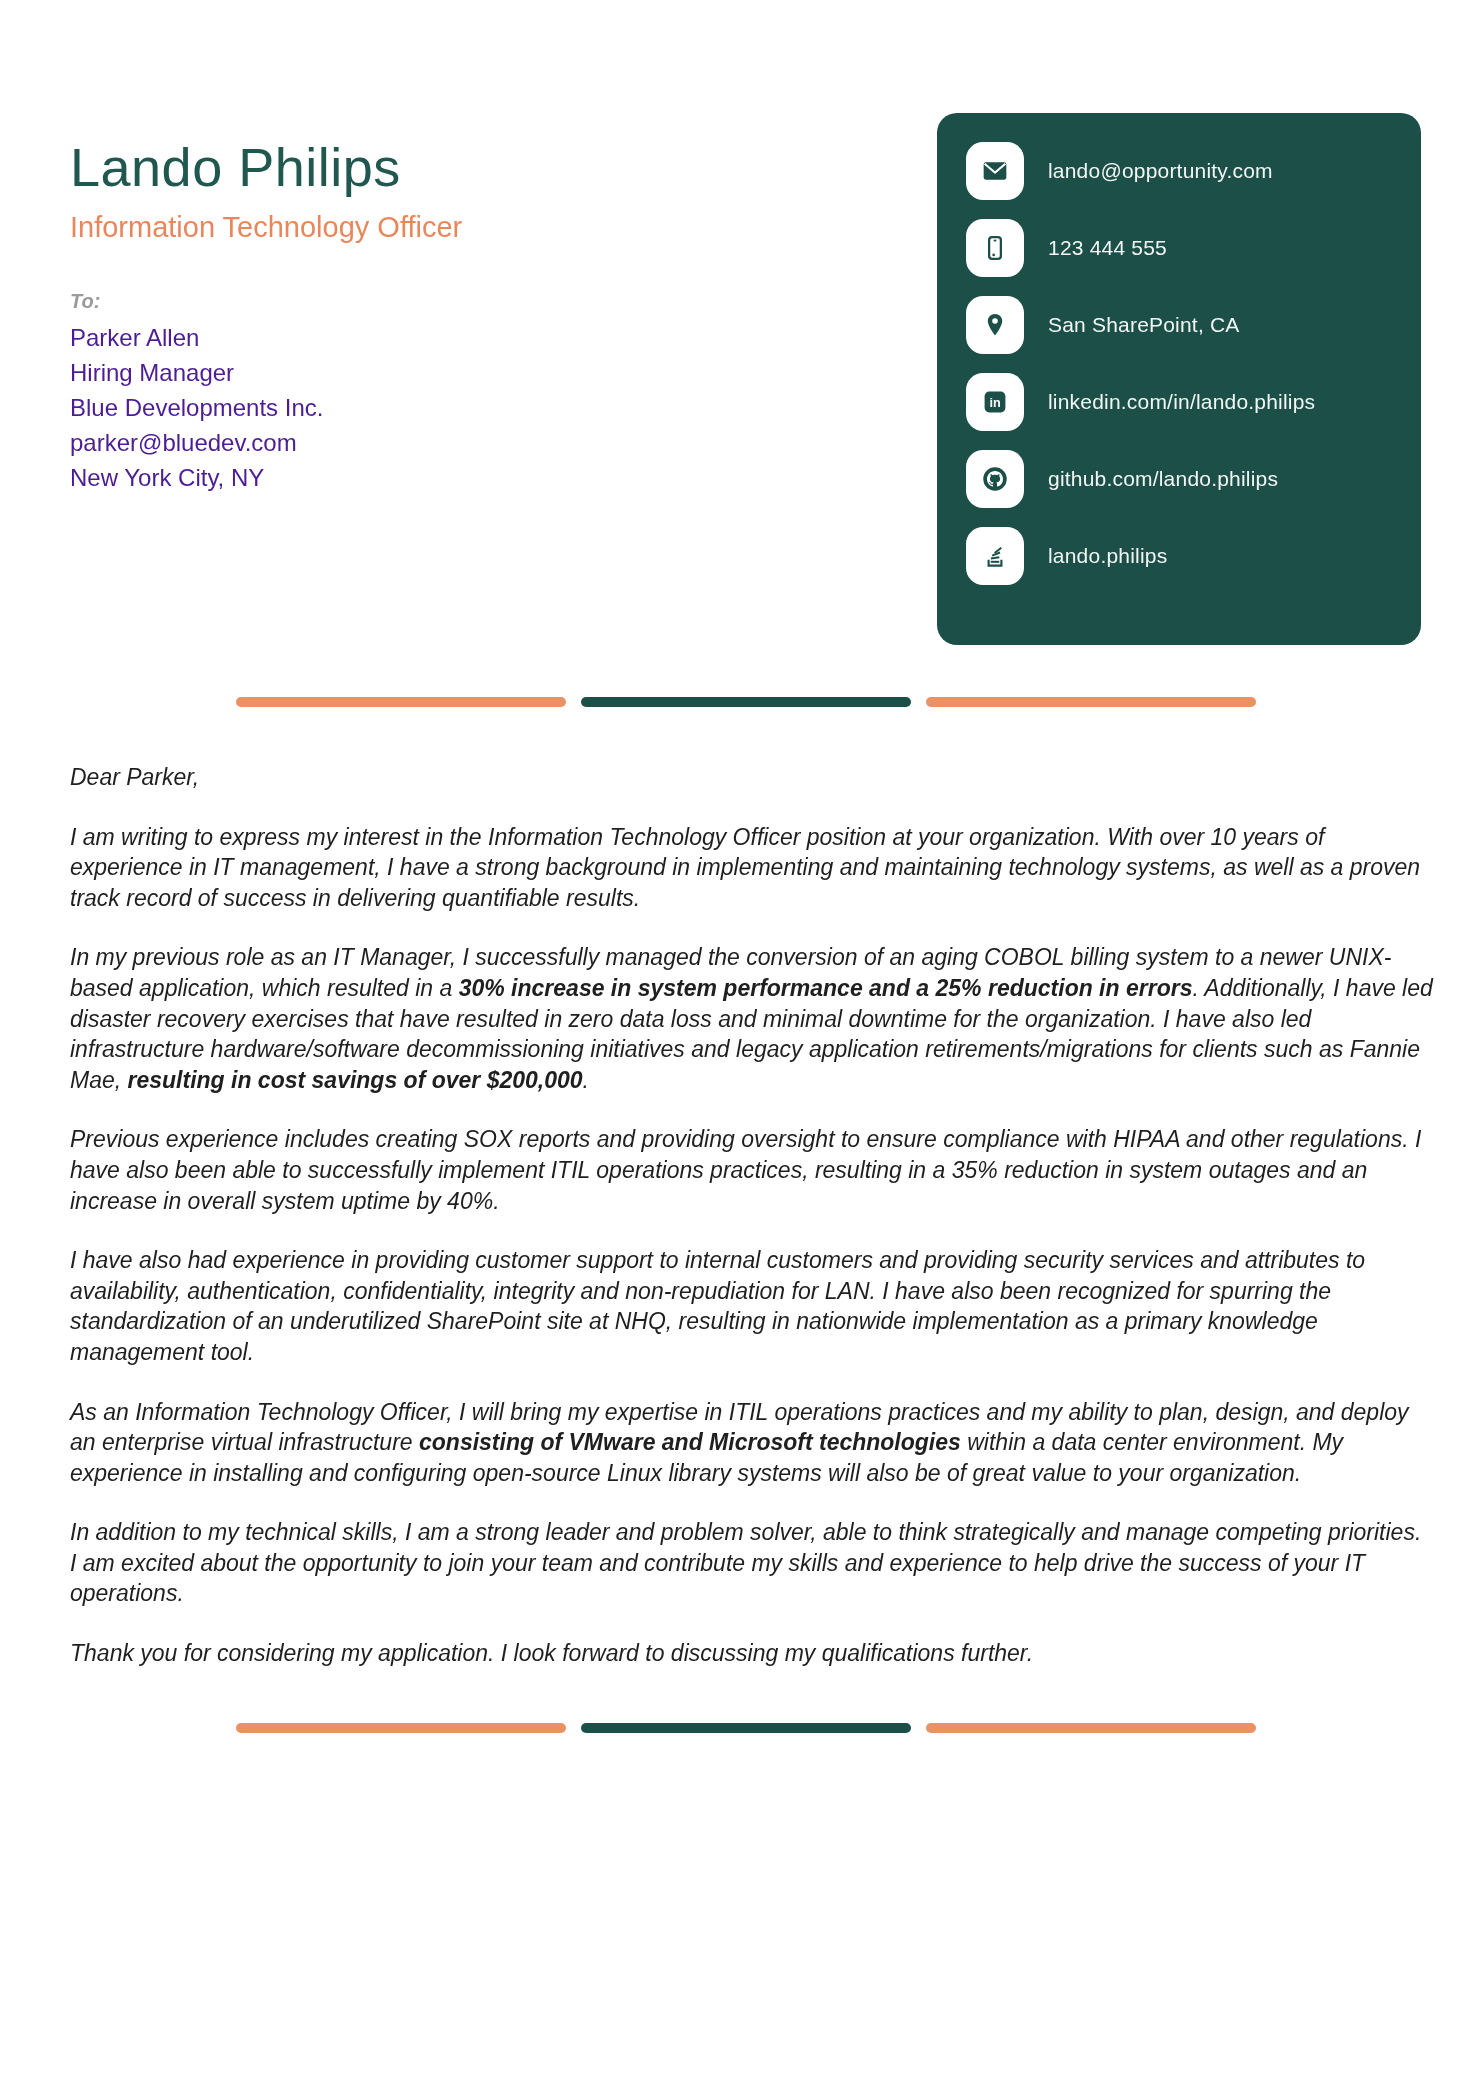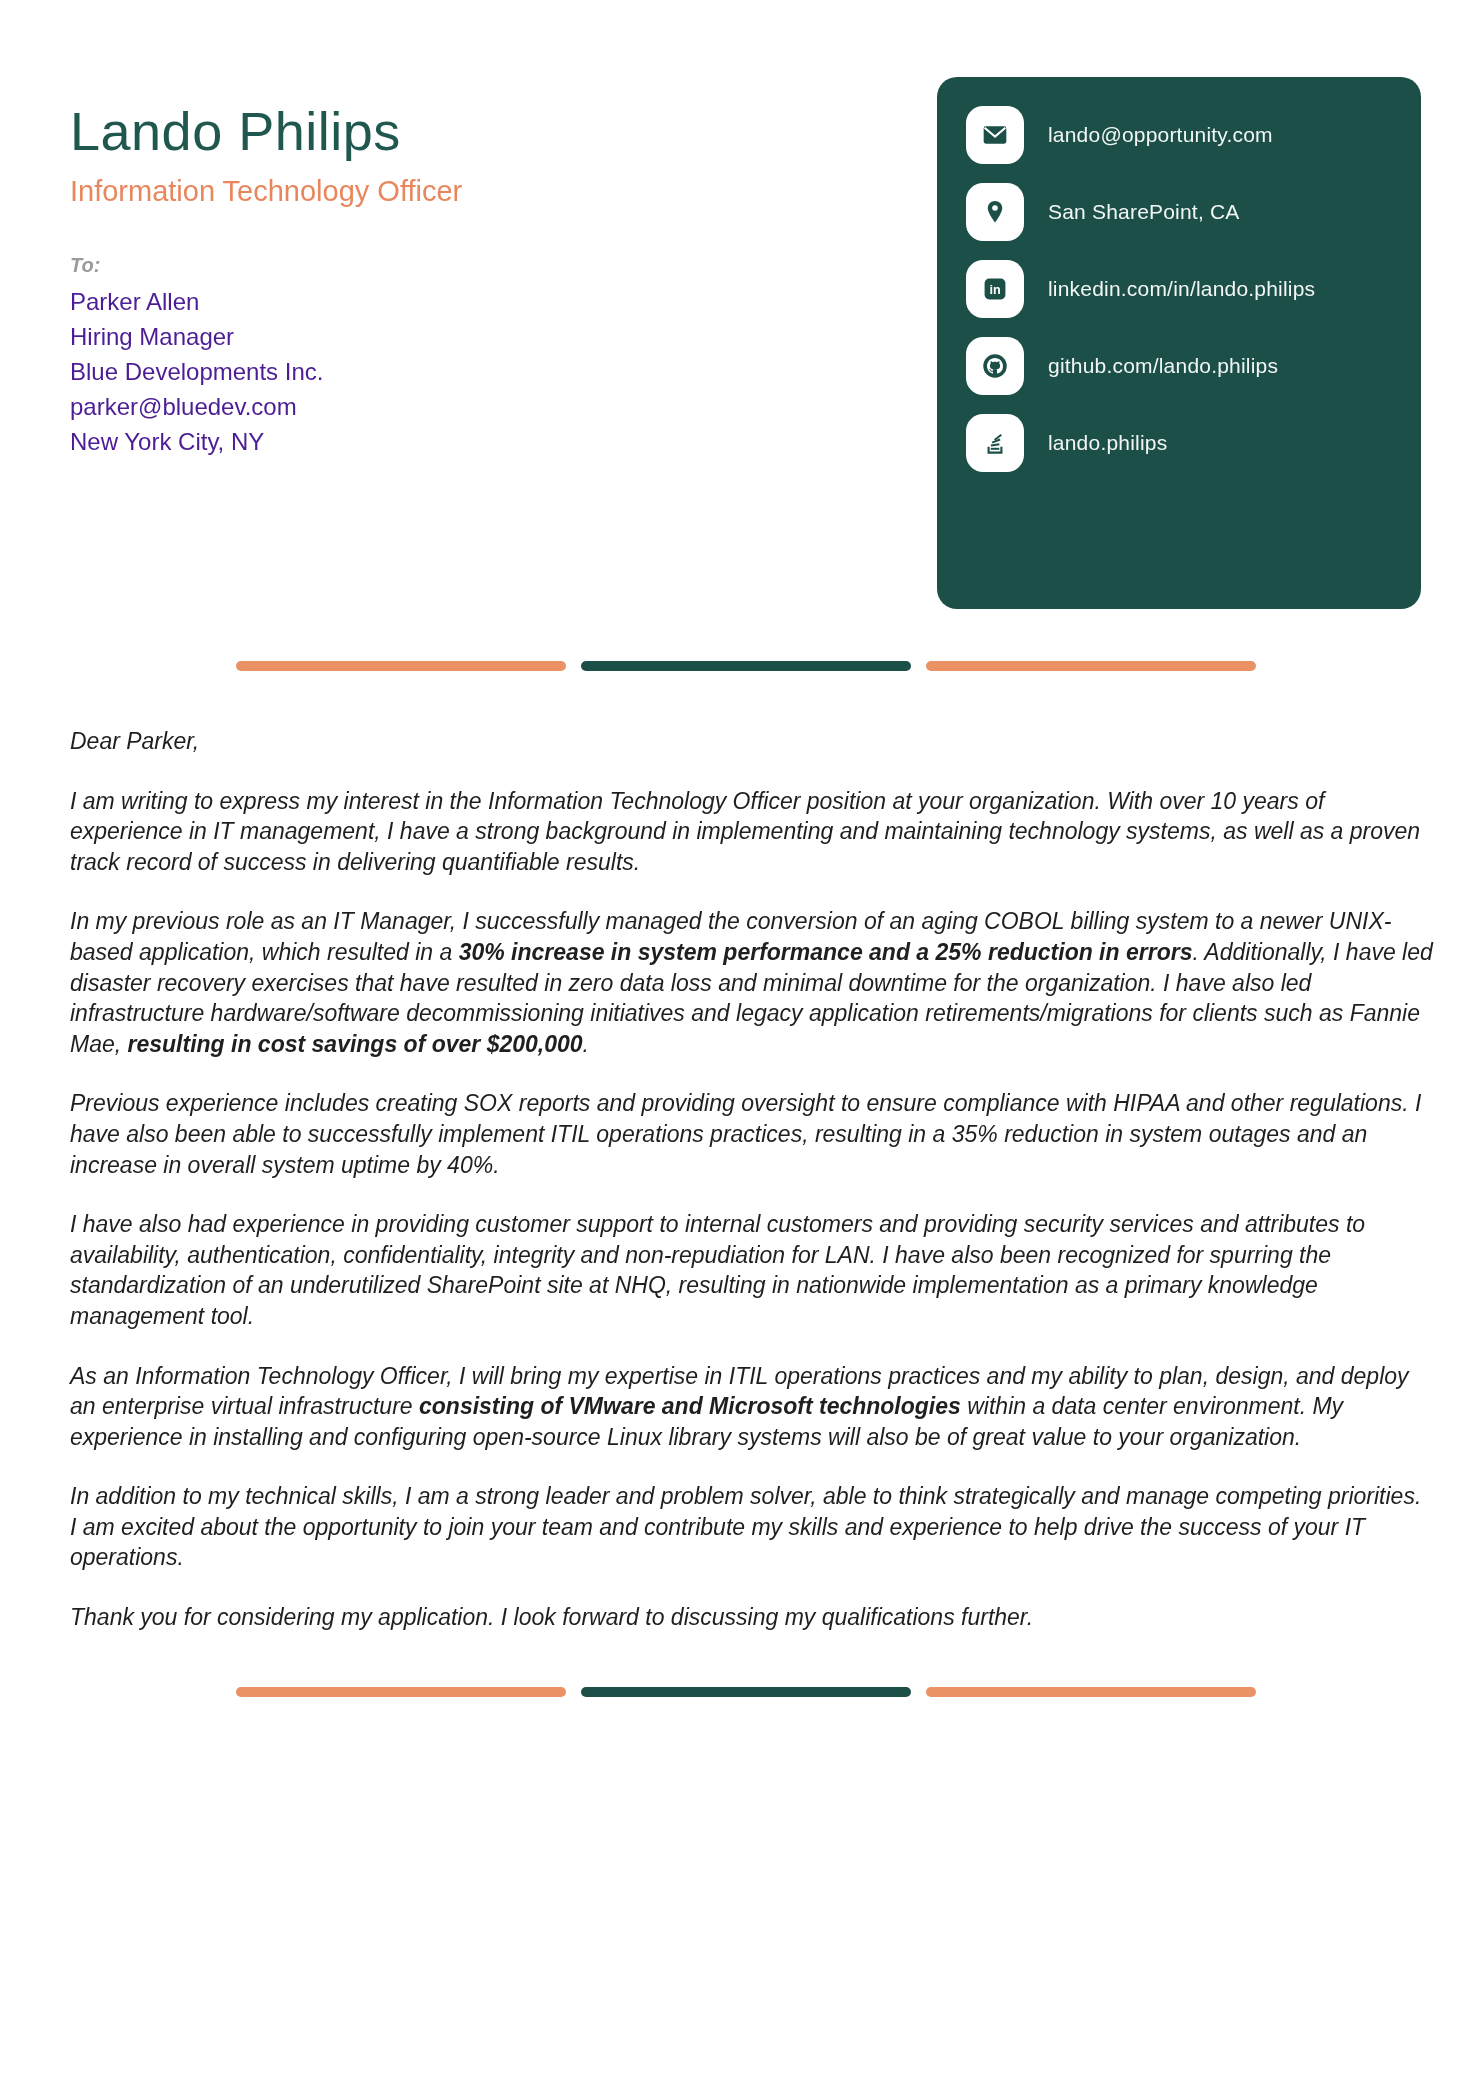--- a/index.html
+++ b/index.html
@@ -5,20 +5,21 @@
   * { margin: 0; padding: 0; box-sizing: border-box; }
   html, body { background: #ffffff; }
   .page {
     position: relative;
     width: 1484px;
     height: 1752px;
     background: #ffffff;
     font-family: "Liberation Sans", sans-serif;
     color: #1f1f1f;
     overflow: hidden;
+    margin-top: 36px;
   }
 
   
   .header-left { position: absolute; left: 70px; top: 102px; }
   .name {
     font-size: 54px;
     line-height: 58px;
     color: #20584f;
     letter-spacing: 0.5px;
   }
@@ -141,20 +142,30 @@
     <div class="contact-row">
       <div class="icon-tile">
         <svg viewBox="0 0 24 24">
           <rect x="3.5" y="5.5" width="17" height="13" rx="1.6" fill="#1d4f49"></rect>
           <path d="M4.2 6.6 L12 13.2 L19.8 6.6" stroke="#ffffff" stroke-width="1.5" fill="none"></path>
         </svg>
       </div>
       <div class="contact-text">lando@opportunity.com</div>
     </div>
 
+    <div class="contact-row">
+      <div class="icon-tile">
+        <svg viewBox="0 0 24 24">
+          <rect x="7.6" y="3.8" width="8.8" height="16.4" rx="2.2" fill="none" stroke="#1d4f49" stroke-width="1.7"></rect>
+          <line x1="11" y1="6.4" x2="13" y2="6.4" stroke="#1d4f49" stroke-width="1.3"></line>
+          <circle cx="11" cy="17.2" r="1" fill="#1d4f49"></circle>
+        </svg>
+      </div>
+      <div class="contact-text">123 444 555</div>
+    </div>
 
     <div class="contact-row">
       <div class="icon-tile">
         <svg viewBox="0 0 24 24">
           <path d="M12 3.8 C8.9 3.8 6.6 6.1 6.6 9.1 C6.6 12.8 12 19.8 12 19.8 C12 19.8 17.4 12.8 17.4 9.1 C17.4 6.1 15.1 3.8 12 3.8 Z" fill="#1d4f49"></path>
           <circle cx="12" cy="9" r="2.1" fill="#ffffff"></circle>
         </svg>
       </div>
       <div class="contact-text">San SharePoint, CA</div>
     </div>

